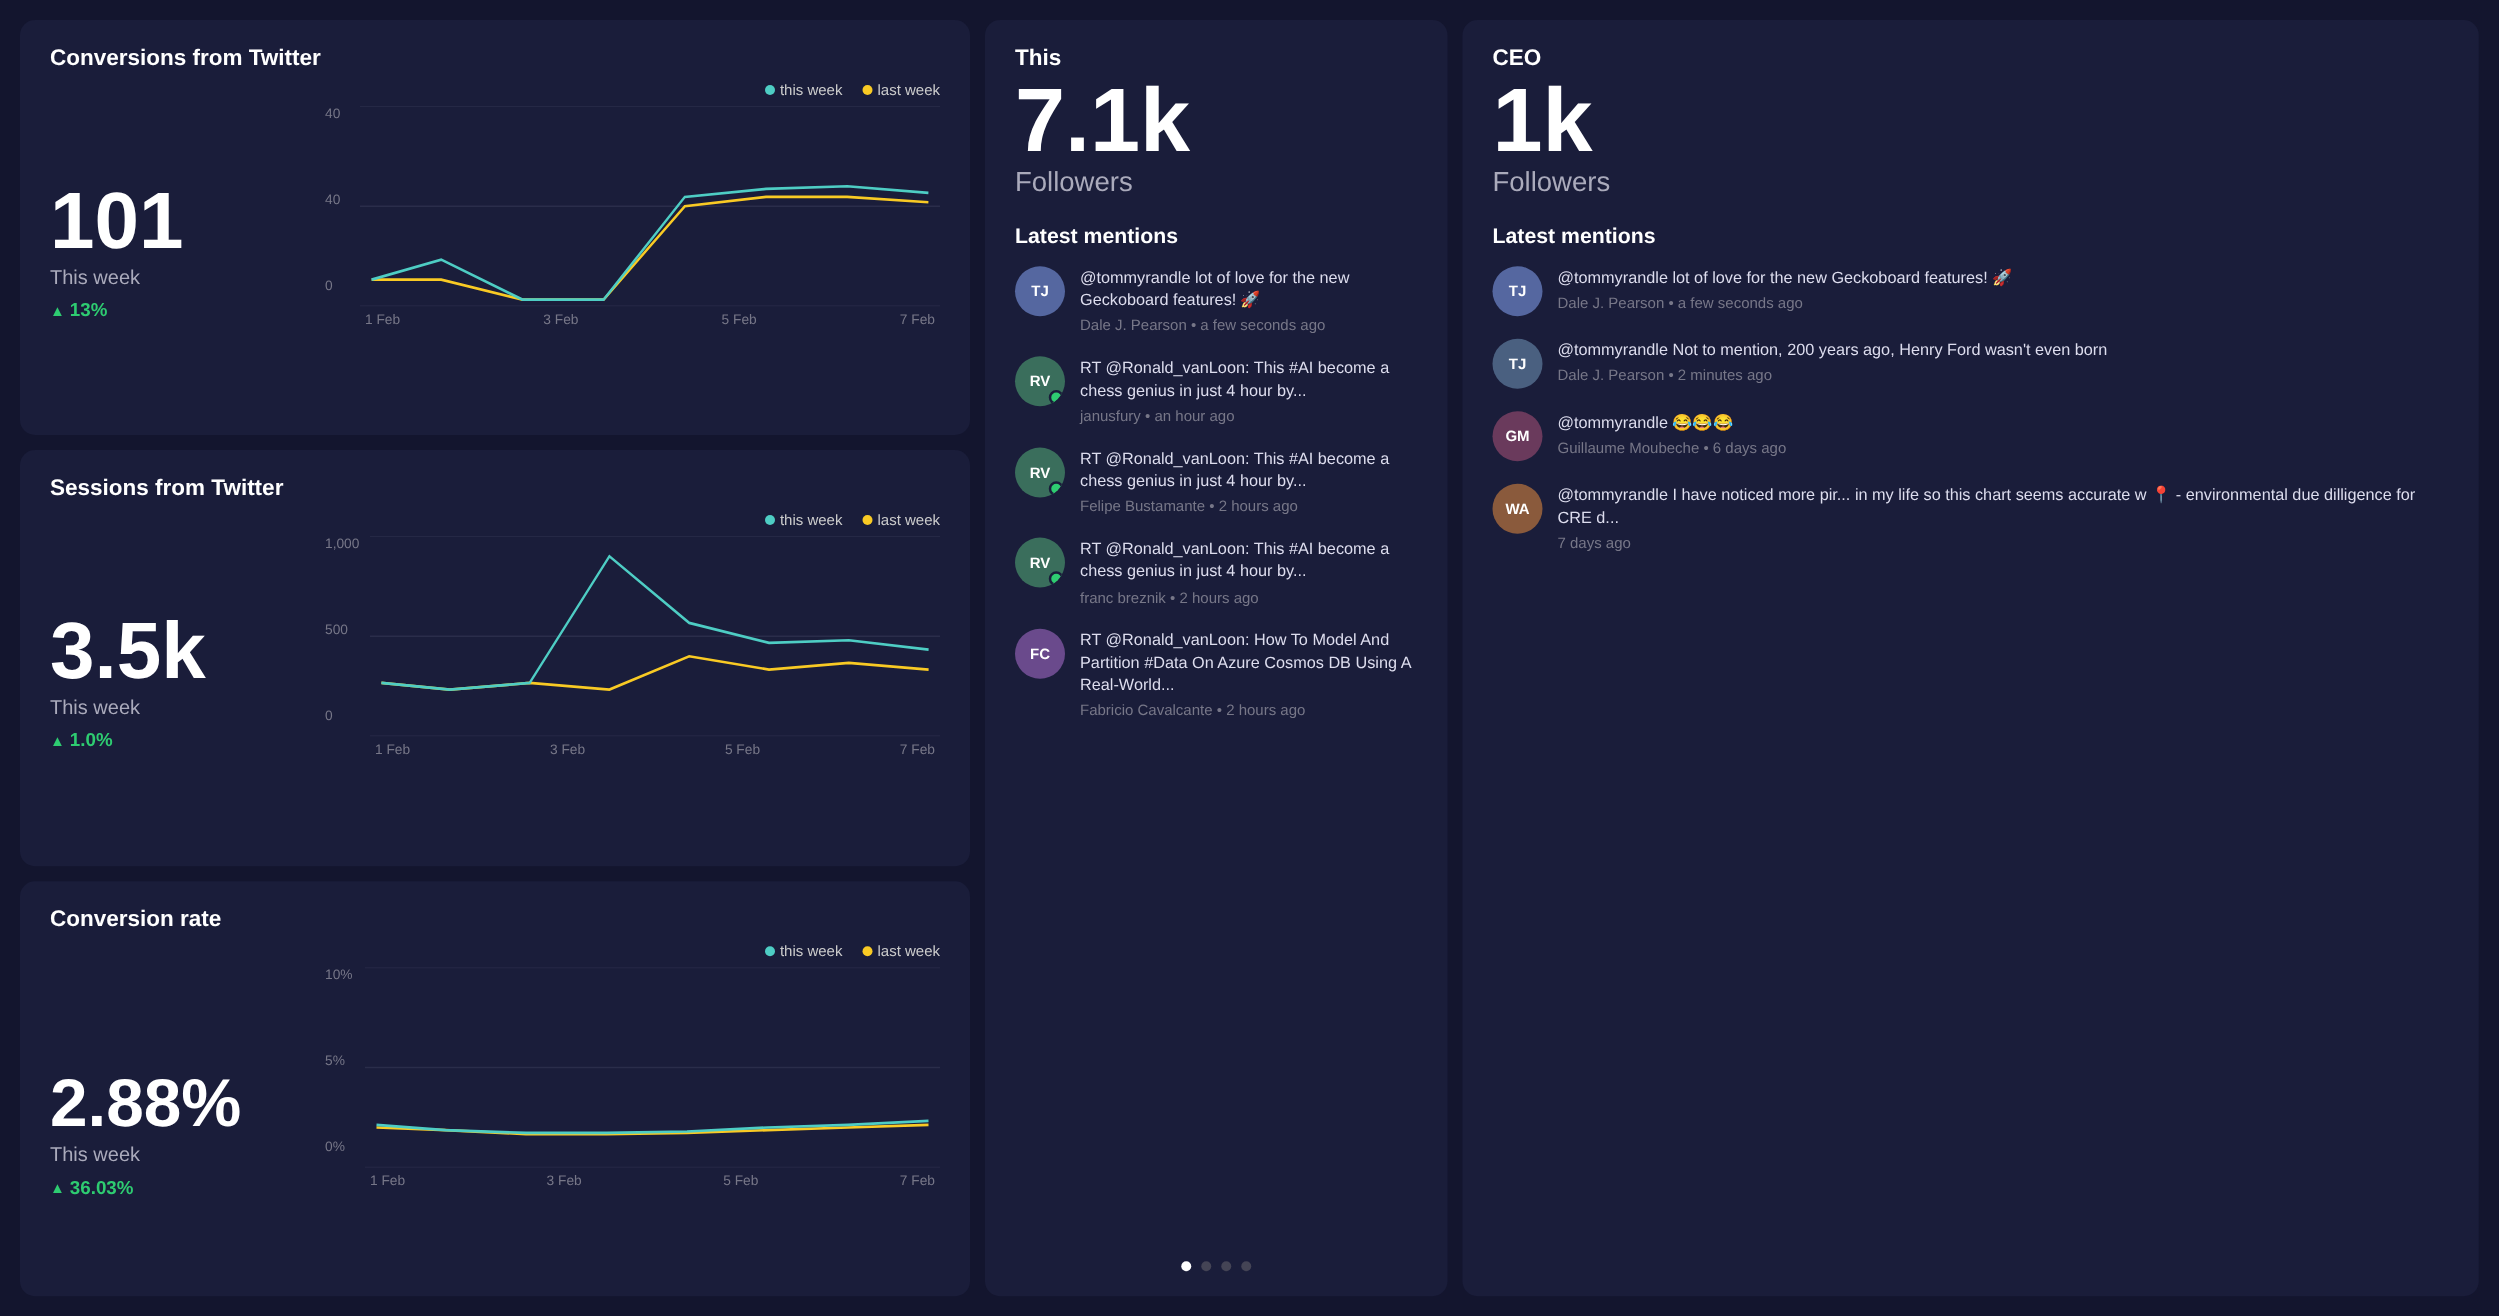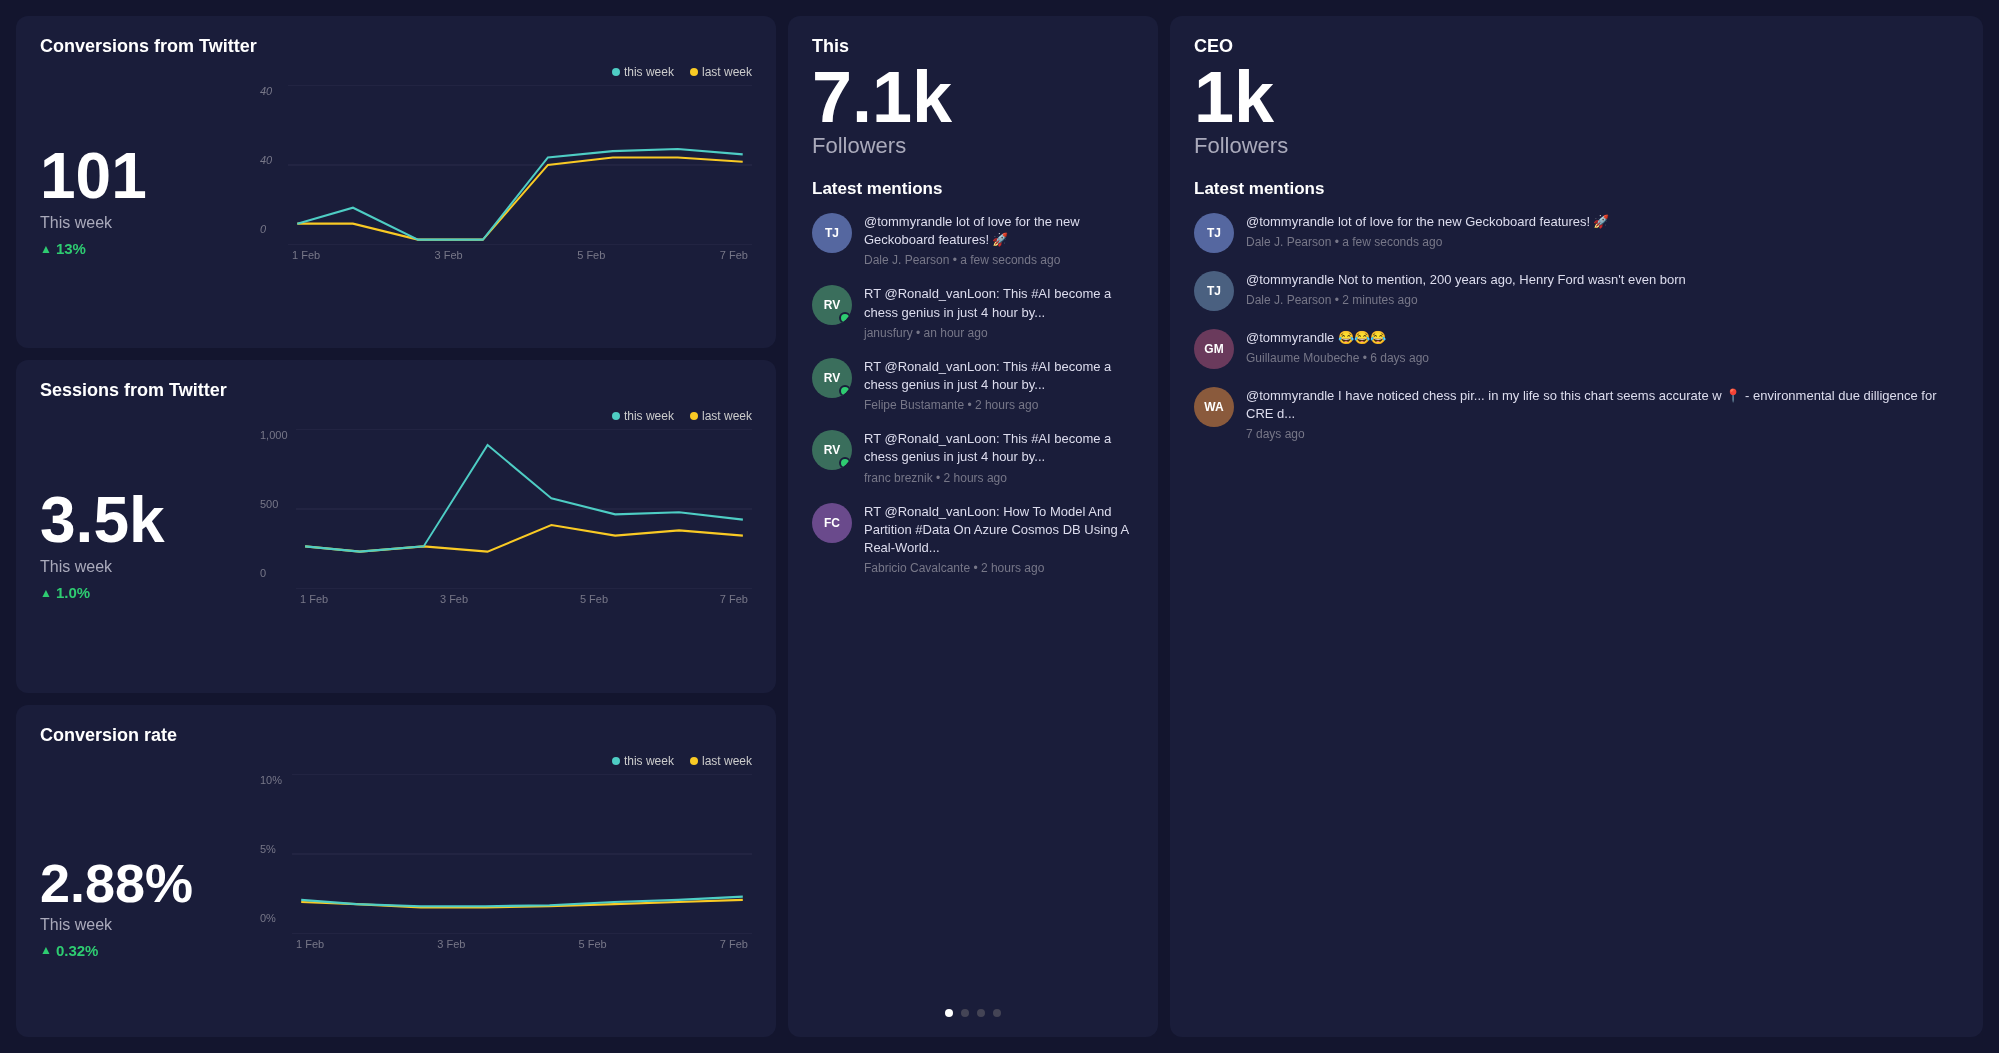--- a/index.html
+++ b/index.html
@@ -256,21 +256,21 @@
           <span class="arrow">▲</span>
           <span class="val">13%</span>
         </div>
       </div>
       <div class="chart-area">
         <div class="chart-legend">
           <span><span class="legend-dot" style="background:#4ecdc4;"></span><span>this week</span></span>
           <span><span class="legend-dot" style="background:#f9ca24;"></span><span>last week</span></span>
         </div>
         <div style="display:flex; flex:1;">
-          <div style="width:32px; display:flex; flex-direction:column; justify-content:space-between; font-size:11px; color:#778; padding: 0 4px; height:150px;font-style:italic;">
+          <div style="width:32px; display:flex; flex-direction:column; justify-content:space-between; font-size:11px; color:#778; padding: 0 4px; height:150px;">
             <span>40</span>
               <span>40</span>
               <span>0</span>
           </div>
           <div style="flex:1; position:relative;">
             <svg class="chart" viewBox="0 0 500 150" preserveAspectRatio="none">
               <line x1="0" y1="0" x2="500" y2="0" stroke="#2a2d4a" stroke-width="1"></line>
               <line x1="0" y1="75" x2="500" y2="75" stroke="#2a2d4a" stroke-width="1"></line>
               <line x1="0" y1="150" x2="500" y2="150" stroke="#2a2d4a" stroke-width="1"></line>
               <polyline points="10,130 70,130 140,145 210,145 280,75 350,68 420,68 490,72" fill="none" stroke="#f9ca24" stroke-width="2"></polyline>
@@ -331,21 +331,21 @@
   </div>
 
   <div class="card">
     <div class="card-title">Conversion rate</div>
     <div class="card-body">
       <div class="card-left">
         <div class="metric-value" style="font-size:54px;margin-top:44px;">2.88%</div>
         <div class="metric-label">This week</div>
         <div class="metric-change">
           <span class="arrow">▲</span>
-          <span class="val">0.32%</span>
+          <span class="val">36.03%</span>
         </div>
       </div>
       <div class="chart-area">
         <div class="chart-legend">
           <span><span class="legend-dot" style="background:#4ecdc4;"></span><span>this week</span></span>
           <span><span class="legend-dot" style="background:#f9ca24;"></span><span>last week</span></span>
         </div>
         <div style="display:flex; flex:1;">
           <div style="width:36px; display:flex; flex-direction:column; justify-content:space-between; font-size:11px; color:#778; padding: 0 4px; height:150px;">
             <span>10%</span>
@@ -474,19 +474,19 @@
           <div class="mention-content">
             <div class="mention-text">@tommyrandle 😂😂😂</div>
             <div class="mention-meta">Guillaume Moubeche • 6 days ago</div>
           </div>
         </div>
         <div class="mention-item">
           <div class="avatar" style="background: rgb(138, 90, 60);">
             <div class="avatar-inner">WA</div>
           </div>
           <div class="mention-content">
-            <div class="mention-text">@tommyrandle I have noticed chess pir... in my life so this chart seems accurate w 📍 - environmental due dilligence for CRE d...</div>
+            <div class="mention-text">@tommyrandle I have noticed more pir... in my life so this chart seems accurate w 📍 - environmental due dilligence for CRE d...</div>
             <div class="mention-meta">7 days ago</div>
           </div>
         </div>
       </div>
   </div>
 </div>
 
 </body></html>

